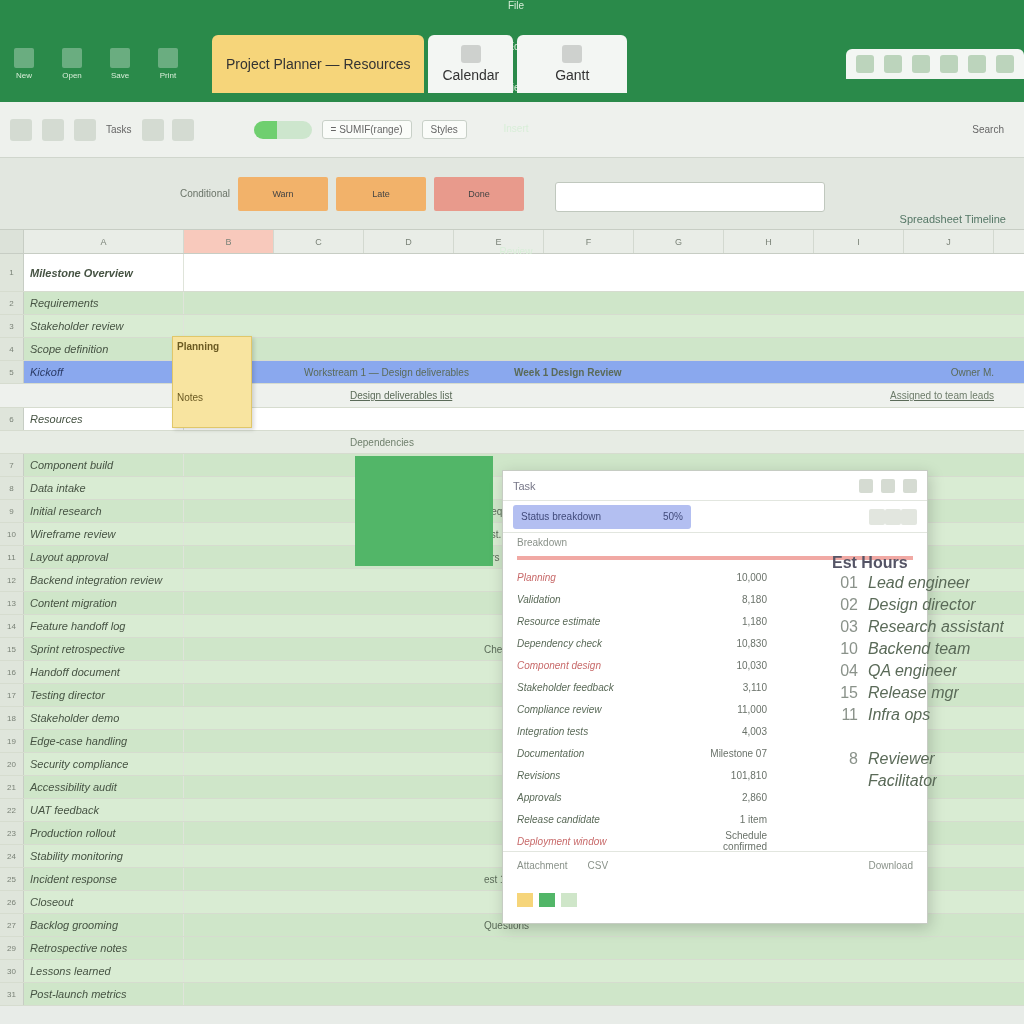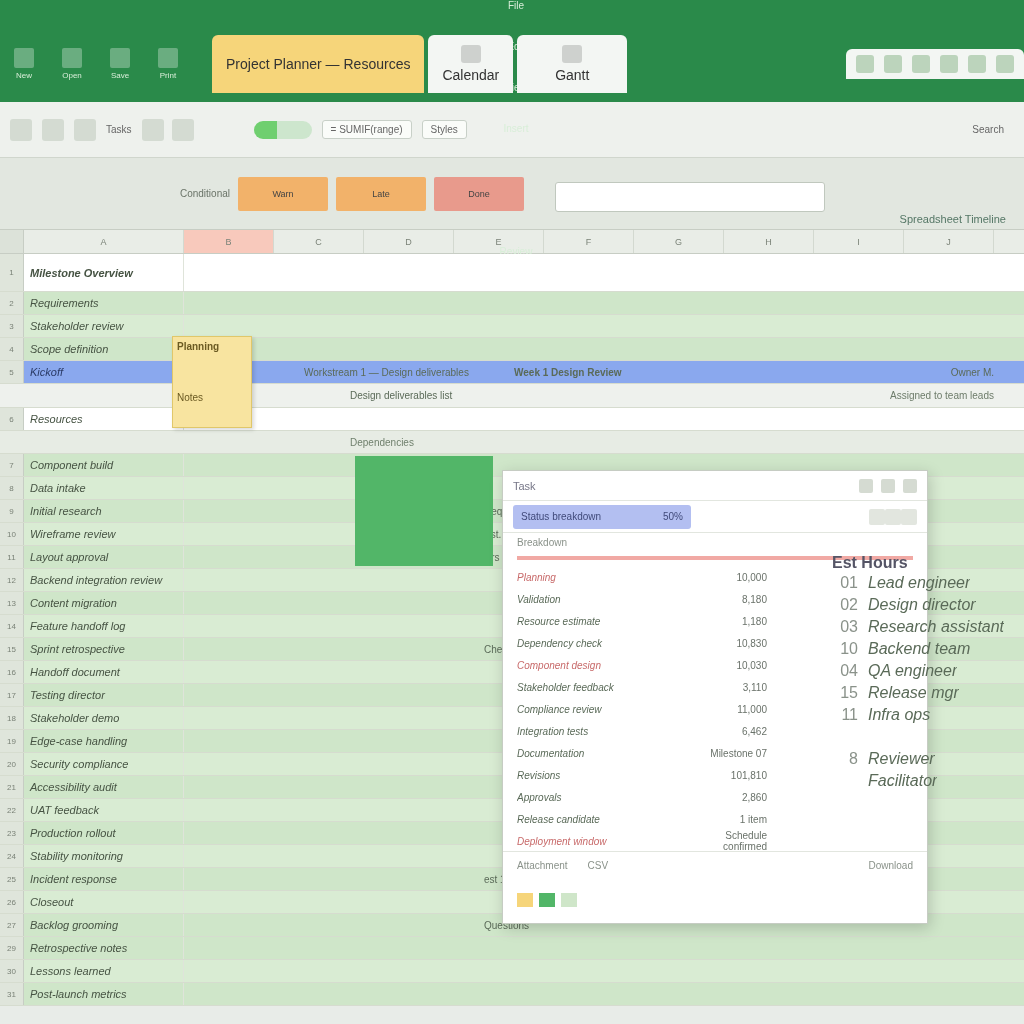--- a/index.html
+++ b/index.html
@@ -56,21 +56,21 @@
 .row.blue .cellA, .row.blue .rest { background: #8aa8ee; color: #2a3a66; }
 .row.white .cellA, .row.white .rest { background: #fff; }
 .row.tall { height: 38px; }
 .row.tall .rowh, .row.tall .cellA { line-height: 38px; }
 
 
 .sticky { position:absolute; top:82px; left:172px; width:80px; height:92px; background:#f8e4a0; border:1px solid #e0c76a; box-shadow: 2px 2px 4px rgba(0,0,0,0.15); font-size:10px; padding:4px; color:#6b5a22;}
 .sticky .t { font-weight: bold; margin-bottom:40px;}
 
 
-.subband { height:24px; display:flex; align-items:center; font-size:10px; color:#5a6a58; padding-left:350px; border-bottom:1px solid #d6dccf; background:#eef1ed;}
+.subband { height:24px; display:flex; align-items:center; font-size:10px; color:#5a6a58; padding-left:350px; border-bottom:1px solid #d6dccf; background:#eef1ed;text-decoration:underline;}
 .subband .r { margin-left:auto; margin-right:30px; color:#6d7c6a;}
 .midlabel { height:23px; background:#e7ece4; border-bottom:1px solid #d6dccf; padding-left:350px; font-size:10px; color:#70806d; line-height:23px;}
 
 
 .greenblock { position:absolute; top:202px; left:355px; width:138px; height:110px; background:#52b668; }
 
 
 .popup { position:absolute; top:216px; left:502px; width:426px; height:454px; background:#ffffff; border:1px solid #c6ccc3; box-shadow: 2px 4px 14px rgba(0,0,0,0.18); font-size:11px; }
 .popup .phdr { height:30px; display:flex; align-items:center; gap:8px; padding:0 10px; border-bottom:1px solid #e2e6df; color:#778; }
 .popup .phdr .spacer { flex:1; }
@@ -435,21 +435,21 @@
         <div class="tr ">
           <span class="k">Stakeholder feedback</span>
           <span class="v">3,110</span>
         </div>
         <div class="tr ">
           <span class="k">Compliance review</span>
           <span class="v">11,000</span>
         </div>
         <div class="tr ">
           <span class="k">Integration tests</span>
-          <span class="v">6,462</span>
+          <span class="v">4,003</span>
         </div>
         <div class="tr ">
           <span class="k">Documentation</span>
           <span class="v">Milestone 07</span>
         </div>
         <div class="tr ">
           <span class="k">Revisions</span>
           <span class="v">101,810</span>
         </div>
         <div class="tr ">

